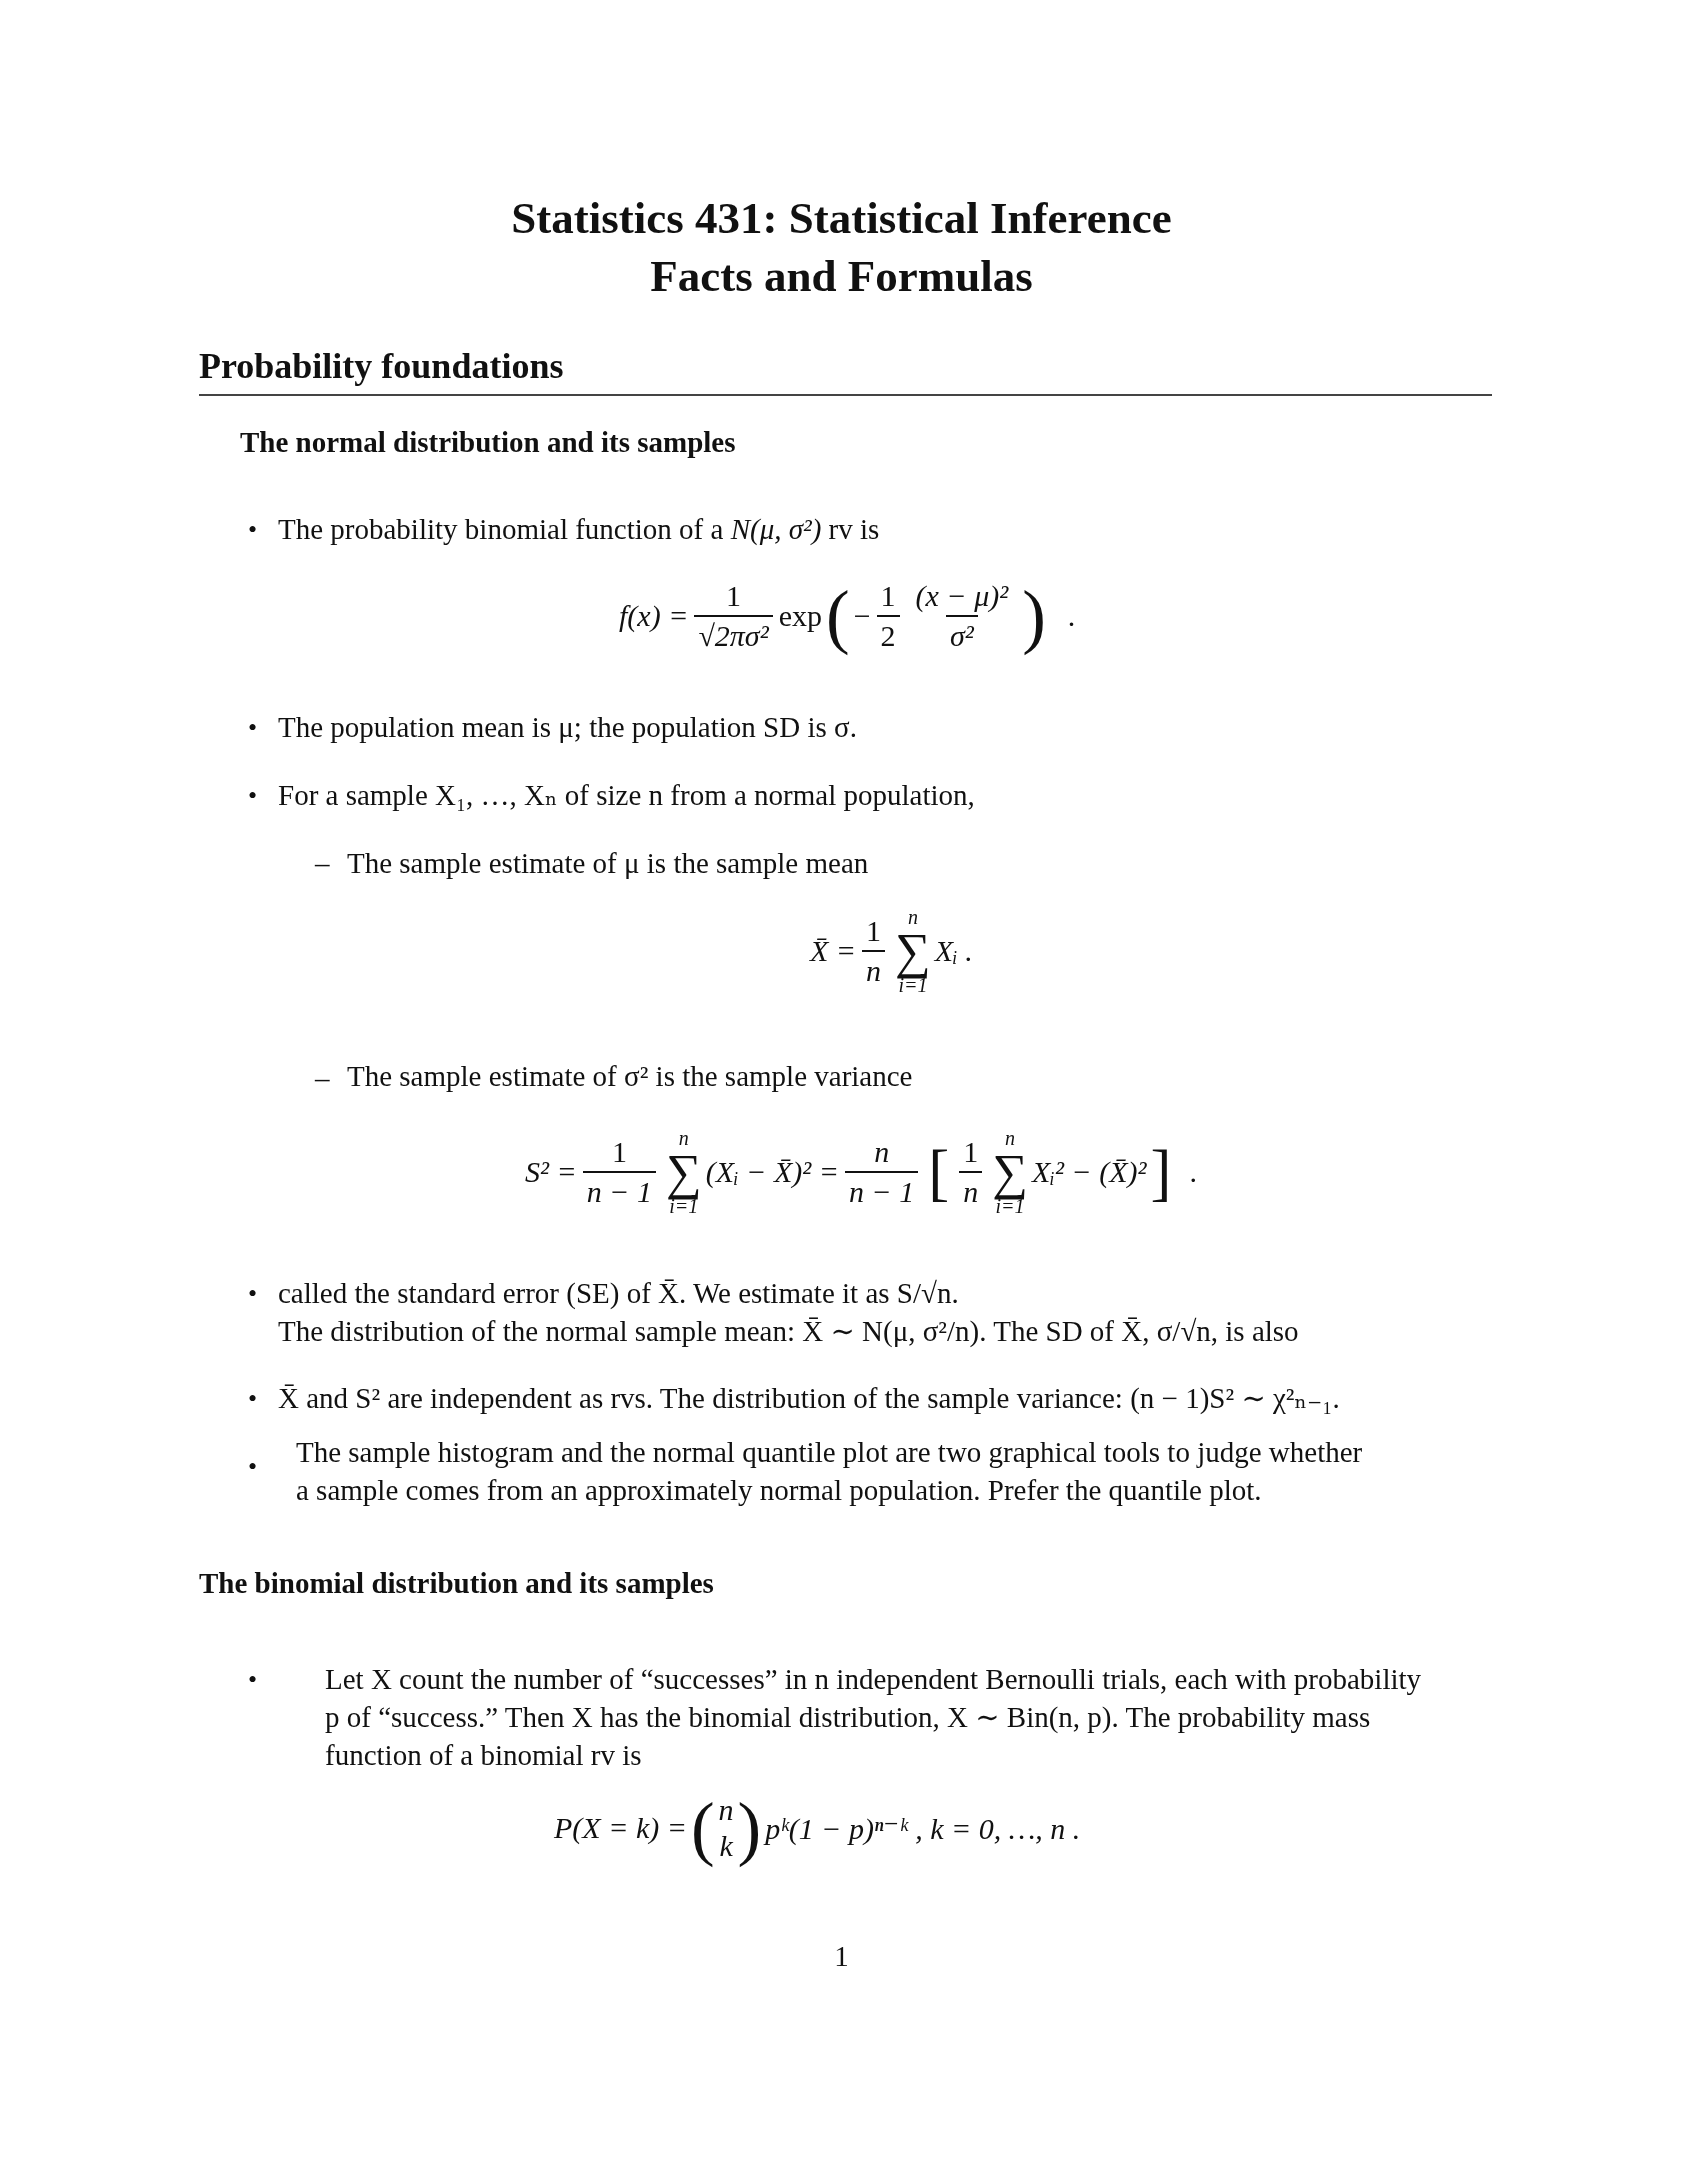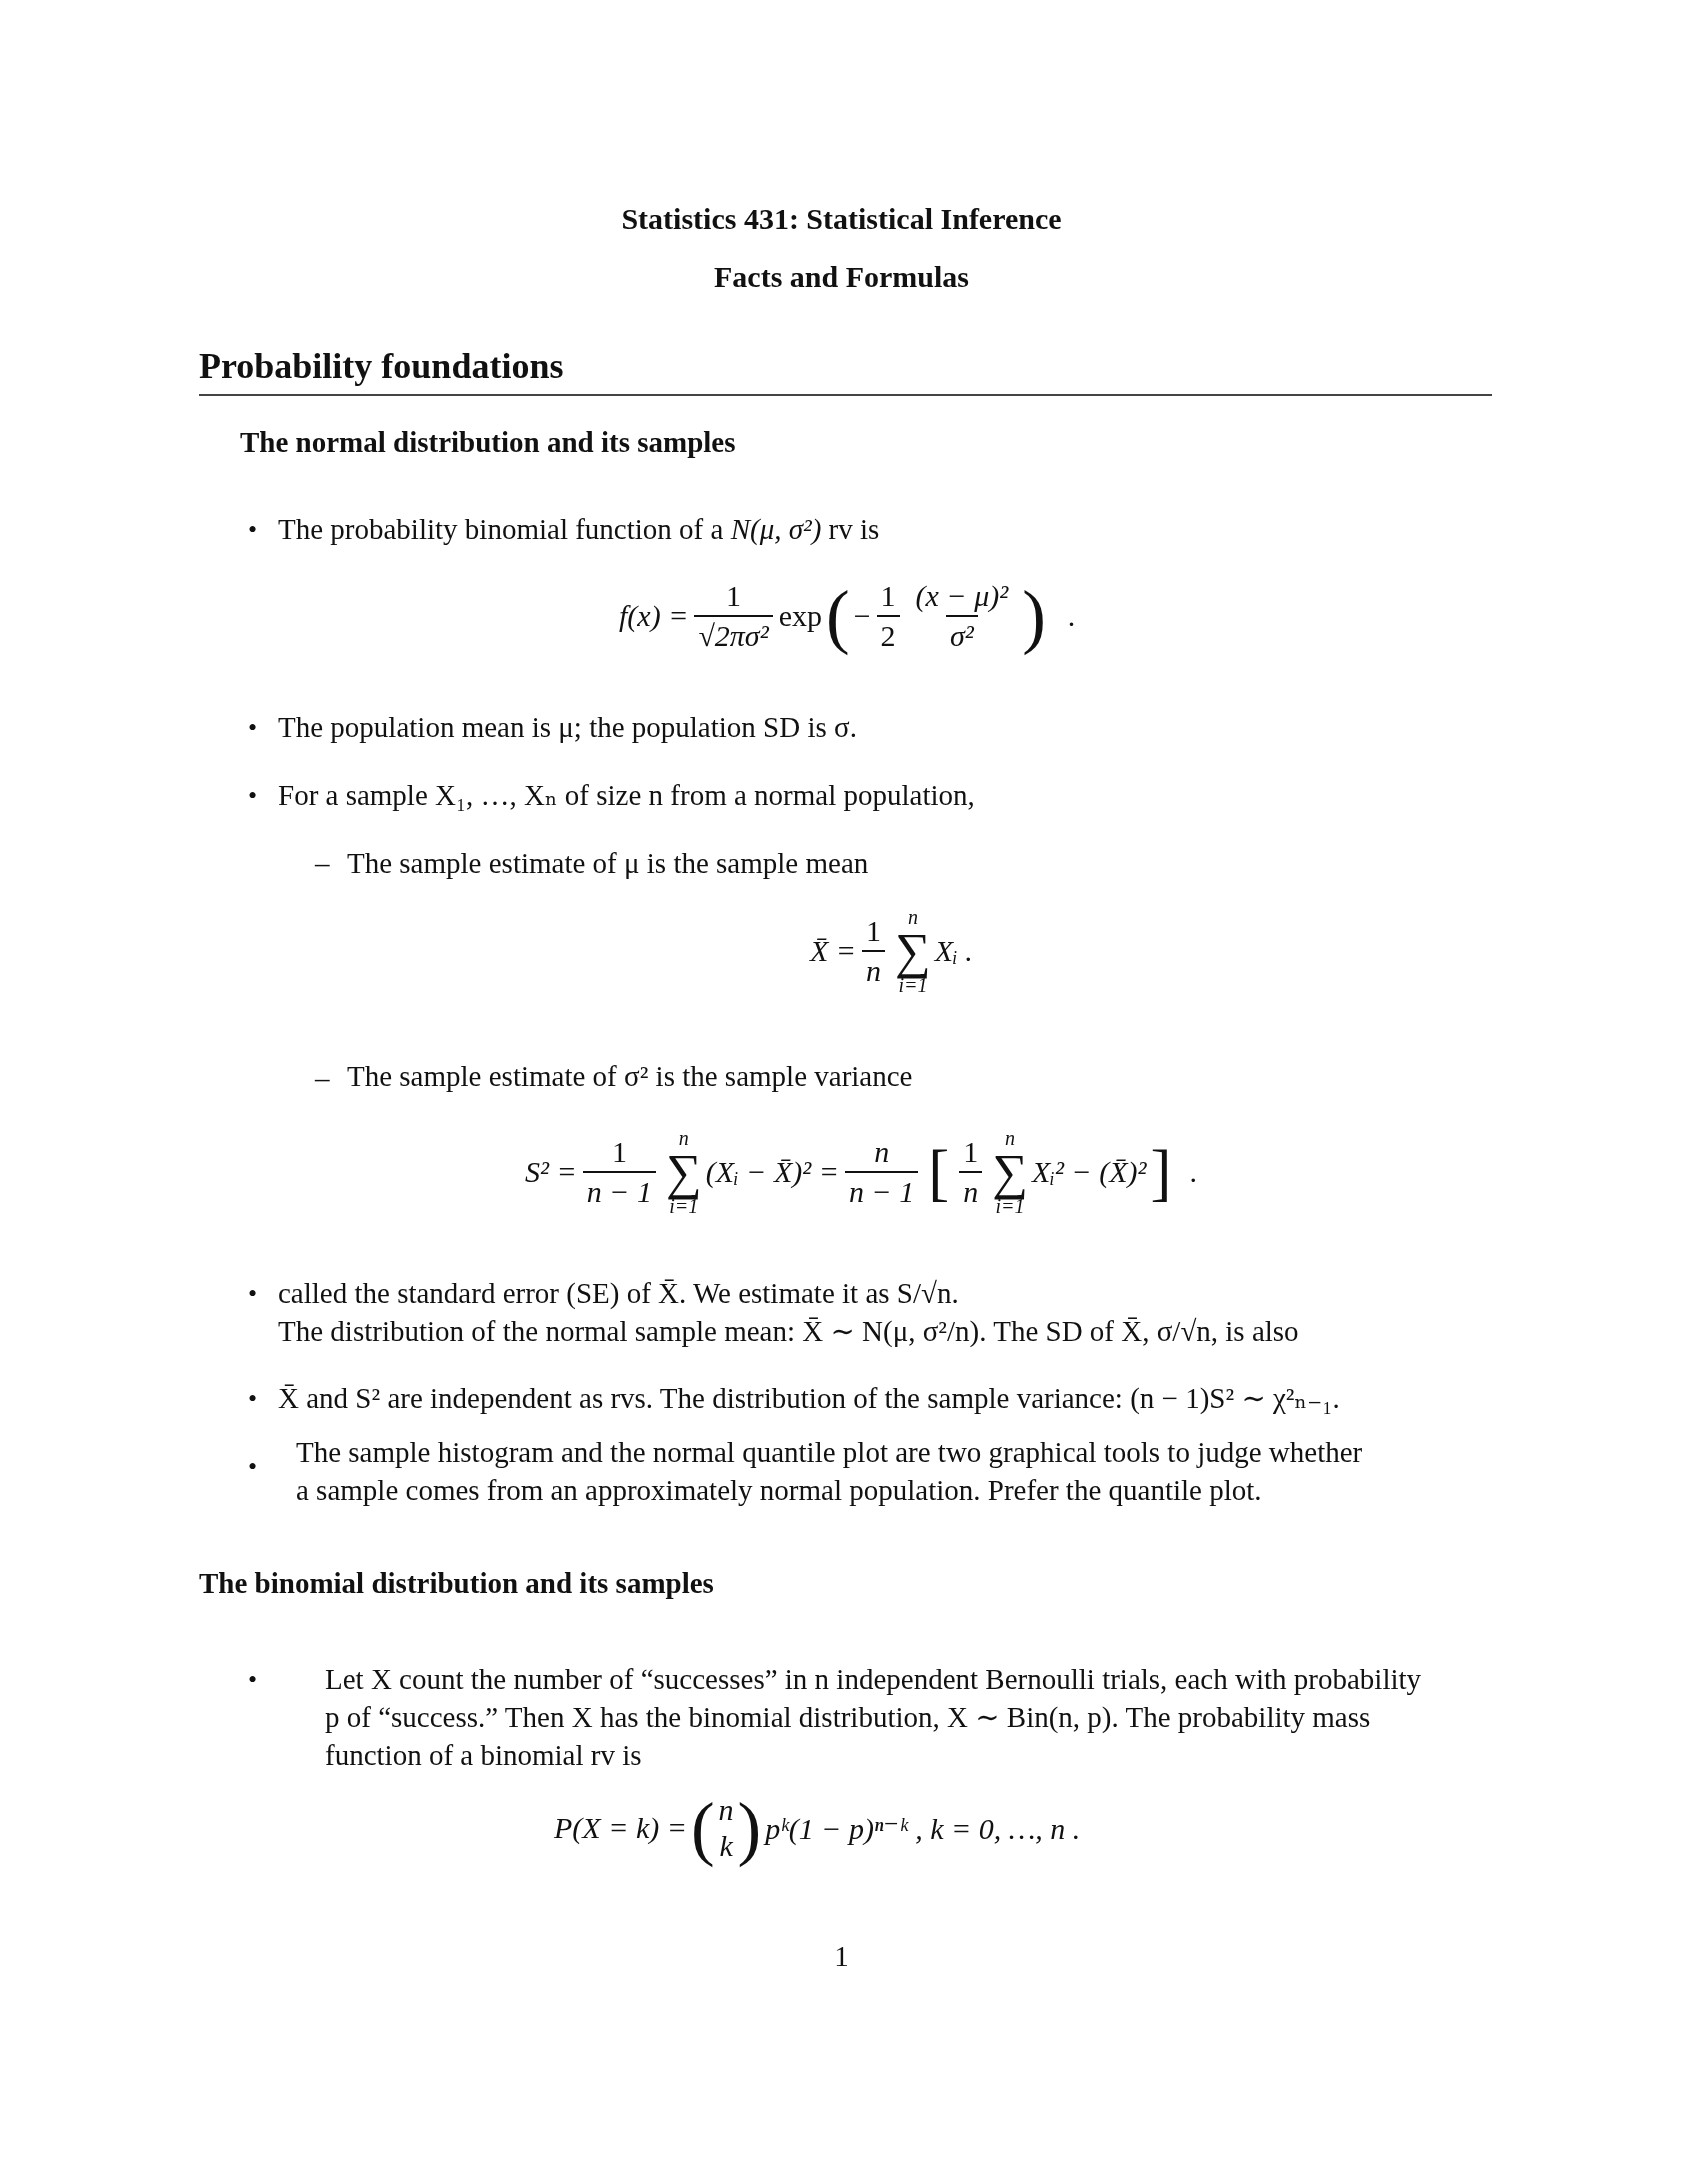--- a/index.html
+++ b/index.html
@@ -4,21 +4,21 @@
 <style>
   html, body { margin: 0; padding: 0; background: #ffffff; }
   body {
     width: 1683px; height: 2178px; position: relative; overflow: hidden;
     font-family: "Liberation Serif", "DejaVu Serif", serif;
     color: #111111;
   }
   .abs { position: absolute; }
   .title {
     left: 0; width: 1683px; text-align: center;
-    font-weight: bold; font-size: 30px; line-height: 57px;
+    font-weight: bold; font-size: 45px; line-height: 57px;
   }
   .h2 { font-weight: bold; font-size: 36px; left: 199px; }
   .rule { left: 199px; width: 1293px; height: 0; border-top: 2px solid #444444; }
   .h3 { font-weight: bold; font-size: 29px; left: 199px; }
   .para { font-size: 29px; line-height: 38px; }
   .bullet { left: 248px; width: 20px; font-size: 26px; }
   .dash { left: 315px; width: 20px; font-size: 29px; }
   .mi { font-style: italic; }
   .eq { font-size: 30px; white-space: nowrap; display: flex; align-items: center; }
   .frac { display: inline-flex; flex-direction: column; align-items: center; vertical-align: middle; margin: 0 6px; }

